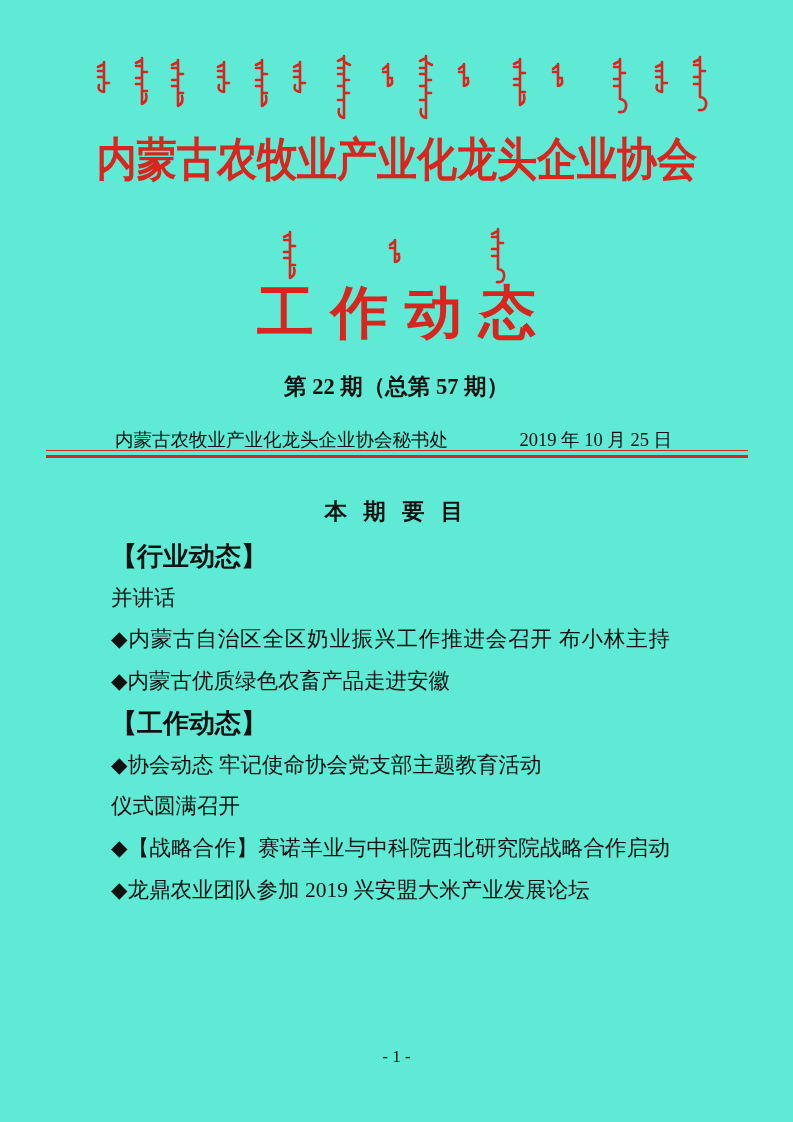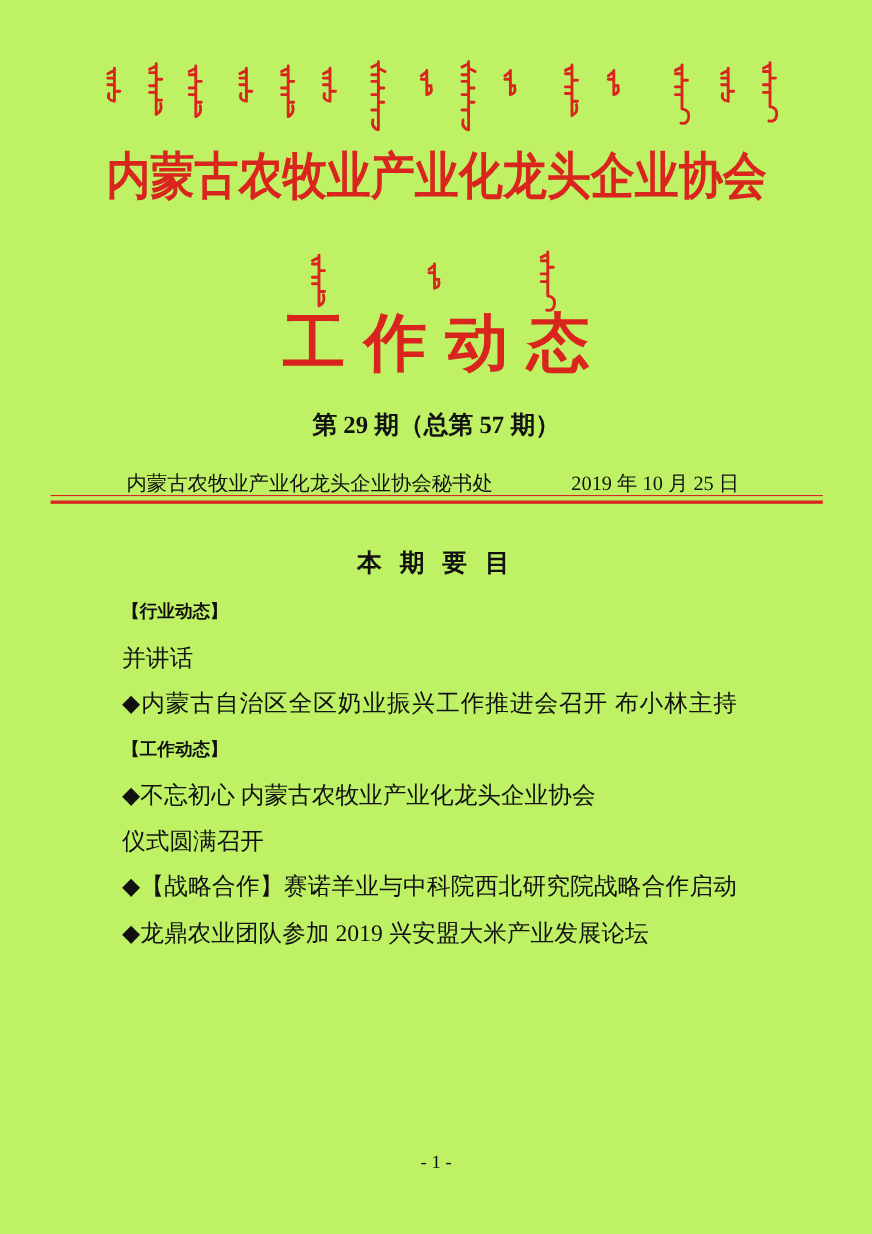--- a/index.html
+++ b/index.html
@@ -3,21 +3,21 @@
 <meta charset="utf-8">
 <style>
   :root{
     --accent:#d9251d;
     --serif:"Liberation Serif","DejaVu Serif",serif;
     --sans:"Liberation Sans","DejaVu Sans",sans-serif;
   }
   *{margin:0;padding:0;box-sizing:border-box;}
   html,body{background:#fff;}
   body{width:793px;height:1122px;overflow:hidden;font-family:var(--serif);color:#111;}
-  .page{position:relative;width:793px;height:1122px;background:#bef264;}
+  .page{position:relative;width:793px;height:1122px;background:#5eead4;}
 
   .mong-svg{position:absolute;overflow:visible;}
   .mong-top{left:82px;top:52px;}
   .mong-sub{left:270px;top:226px;}
 
   .org-title{position:absolute;left:0;right:0;top:134px;text-align:center;
     color:var(--accent);font-family:var(--serif);font-weight:bold;
     font-size:46px;line-height:52px;white-space:nowrap;}
   .org-title .squeeze{display:inline-block;transform:scaleX(0.87);transform-origin:center;}
 
@@ -33,21 +33,21 @@
     font-family:var(--serif);font-size:18.5px;line-height:26px;white-space:nowrap;margin-top:12px;}
 
   .red-rule{position:absolute;left:46px;top:450px;width:702px;height:8px;
     border-top:1.5px solid var(--accent);border-bottom:3px solid var(--accent);}
 
   .toc-heading{position:absolute;left:0;right:0;top:497px;text-align:center;
     font-family:var(--sans);font-weight:bold;font-size:22.5px;line-height:30px;letter-spacing:5px;}
 
   .toc{position:absolute;left:111px;top:536px;width:559px;}
   .toc .line{line-height:41.7px;white-space:nowrap;}
-  .toc .sec{font-family:var(--sans);font-weight:bold;font-size:16px;}
+  .toc .sec{font-family:var(--sans);font-weight:bold;font-size:26px;}
   .toc .item,.toc .cont{font-family:var(--serif);font-size:21.5px;}
   .toc .just{white-space:normal;text-align:justify;text-align-last:justify;text-justify:inter-character;}
 
   .page-number{position:absolute;left:0;right:0;top:1046px;text-align:center;
     font-family:var(--serif);font-size:17px;line-height:22px;}
 </style>
 </head>
 <body>
 
 <div class="page">
@@ -96,37 +96,38 @@
   <svg class="mong-svg mong-sub" width="250" height="58" viewBox="0 0 250 58" aria-hidden="true">
     <g stroke="#d9251d" stroke-width="2.6" fill="none" stroke-linecap="round">
       <use href="#mw-b" transform="translate(20,6)"></use>
       <use href="#mw-d" transform="translate(125,14)"></use>
       <use href="#mw-e" transform="translate(228,3)"></use>
     </g>
   </svg>
 
   <div class="bulletin-title">工作动态</div>
 
-  <div class="issue-line">第 29 期（总第 57 期）</div>
+  <div class="issue-line">第 22 期（总第 57 期）</div>
 
   <div class="publisher-row">
     <span>内蒙古农牧业产业化龙头企业协会秘书处</span>
     <span>2019 年 10 月 25 日</span>
   </div>
 
   <div class="red-rule"></div>
 
   <div class="toc-heading">本 期 要 目</div>
 
   <div class="toc">
     <div class="line sec">【行业动态】</div>
     <div class="line cont">并讲话</div>
     <div class="line item just">◆内蒙古自治区全区奶业振兴工作推进会召开 布小林主持</div>
+    <div class="line item">◆内蒙古优质绿色农畜产品走进安徽</div>
     <div class="line sec">【工作动态】</div>
-    <div class="line item">◆不忘初心 内蒙古农牧业产业化龙头企业协会</div>
+    <div class="line item">◆协会动态 牢记使命协会党支部主题教育活动</div>
     <div class="line cont">仪式圆满召开</div>
     <div class="line item just">◆【战略合作】赛诺羊业与中科院西北研究院战略合作启动</div>
     <div class="line item">◆龙鼎农业团队参加 2019 兴安盟大米产业发展论坛</div>
   </div>
 
   <div class="page-number">- 1 -</div>
 
 </div>
 
 </body></html>

